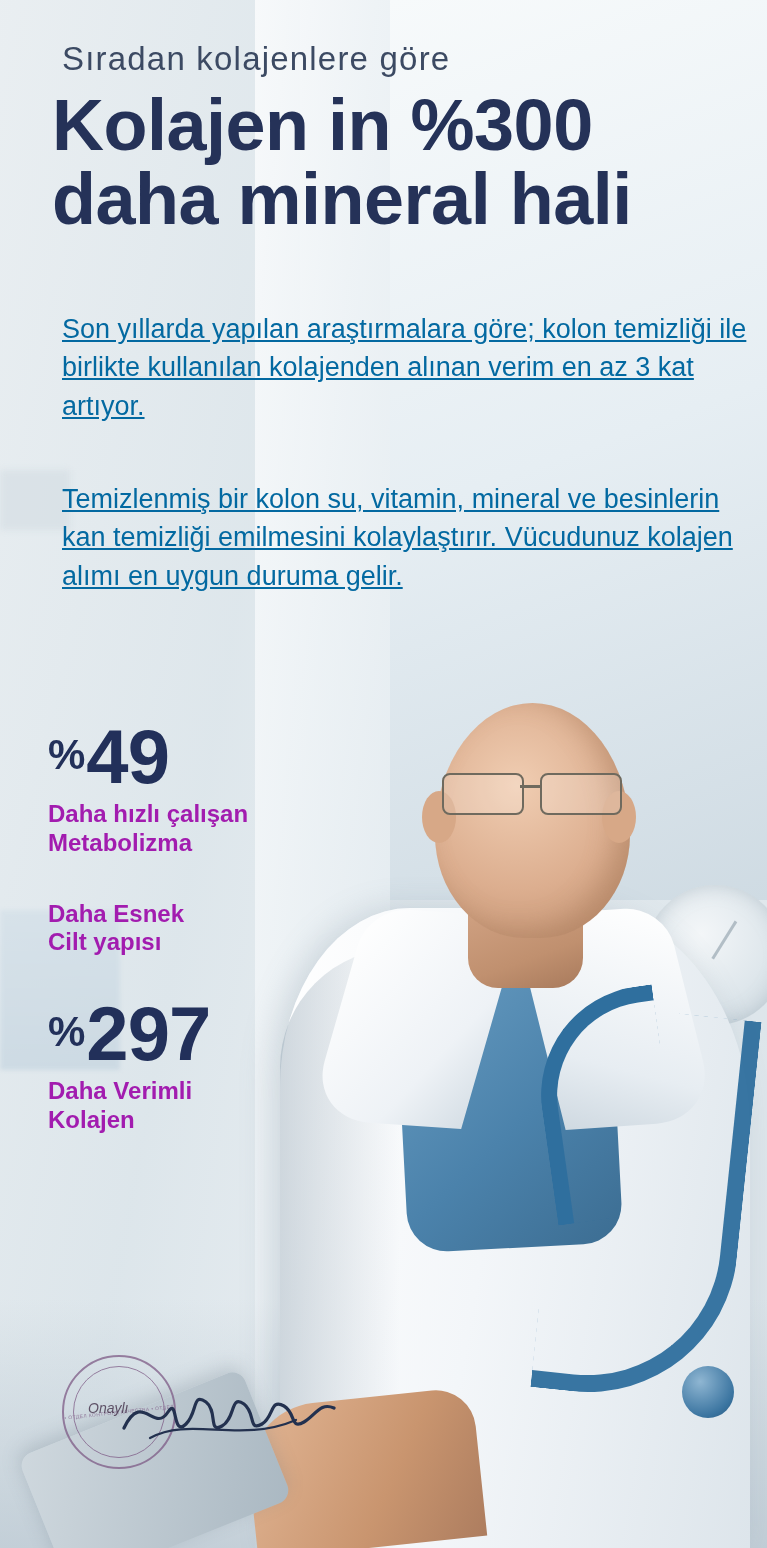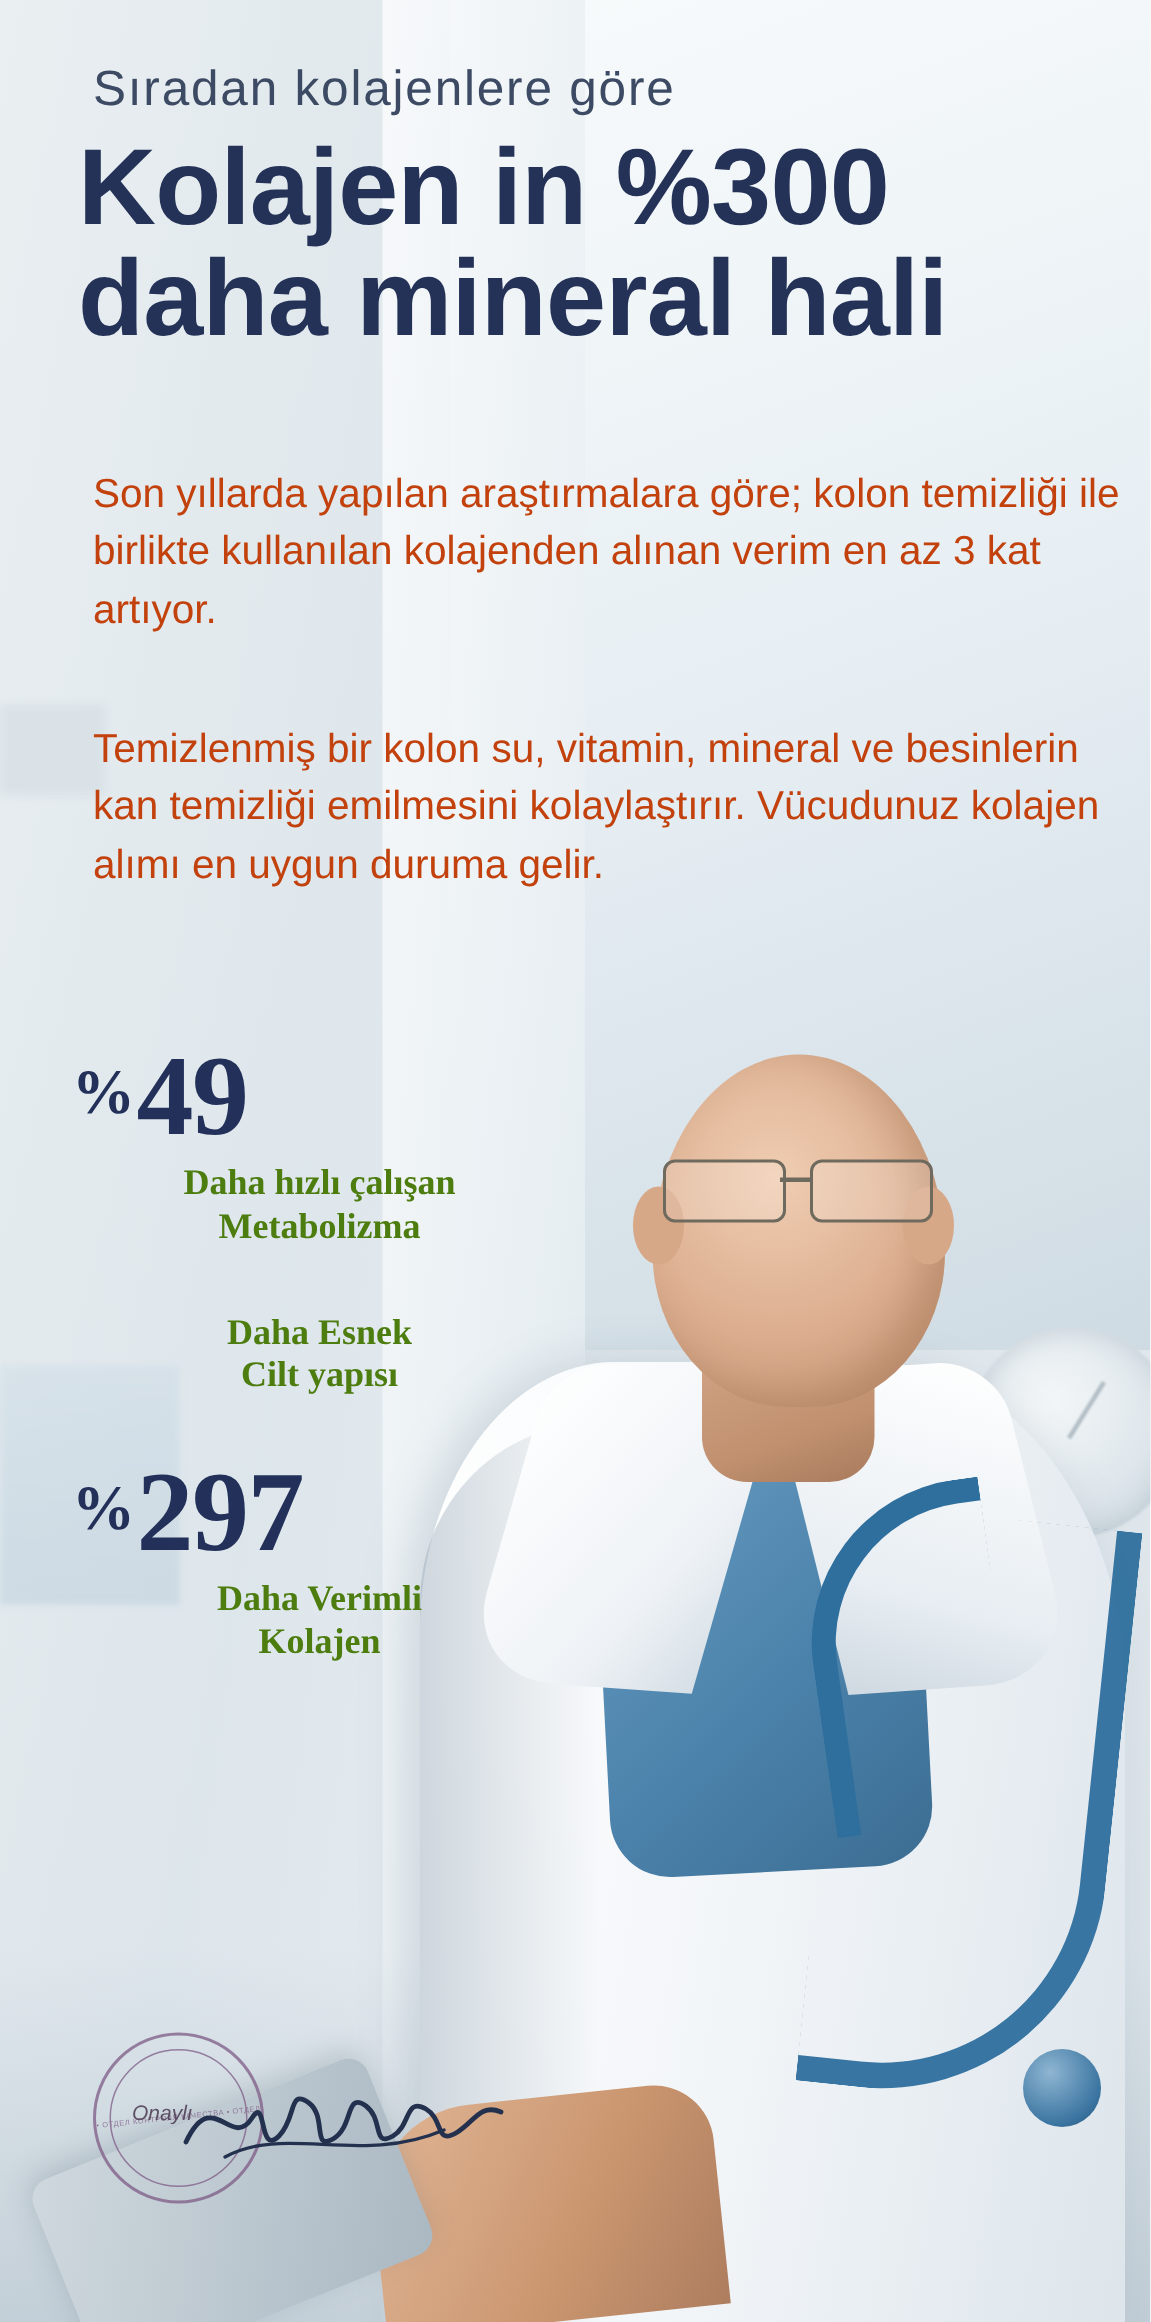--- a/index.html
+++ b/index.html
@@ -297,31 +297,31 @@
     font-weight: 700;
     color: #253258;
     letter-spacing: -0.5px;
   }
   .para {
     position: absolute;
     left: 62px;
     width: 690px;
     font-size: 27px;
     line-height: 1.42;
-    color: #c2410c;
+    color: #0369a1;
+    text-decoration: underline;
   }
   .para-1 { top: 310px; }
   .para-2 { top: 480px; }
 
   .stats {
     position: absolute;
     left: 48px;
-    top: 697px;
+    top: 722px;
     width: 330px;
-    font-family: Liberation Serif, serif;
   }
   .stat {
     margin-bottom: 42px;
   }
   .stat-value {
     font-size: 76px;
     font-weight: 800;
     color: #22305a;
     line-height: .92;
     letter-spacing: -1px;
@@ -330,24 +330,23 @@
   .stat-value .pct {
     font-size: 42px;
     font-weight: 800;
     vertical-align: 14px;
     margin-right: 2px;
   }
   .stat-label {
     margin-top: 8px;
     font-size: 24px;
     font-weight: 700;
-    color: #4d7c0f;
+    color: #a21caf;
     line-height: 1.2;
     white-space: pre-line;
-    text-align: center;
   }
 </style>
 </head>
 <body>
 
 <div class="poster">
 
   <div class="photo-bg">
     <div class="bg-wall-left"></div>
     <div class="bg-panel"></div>

